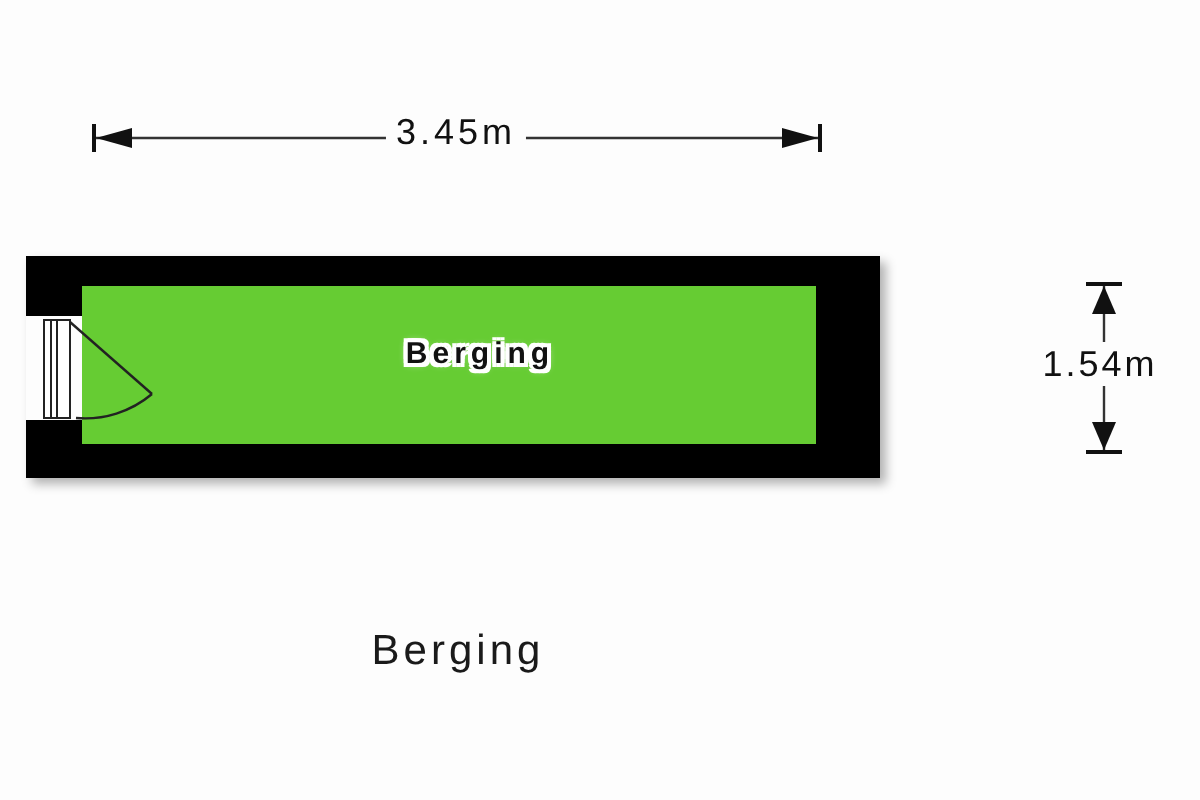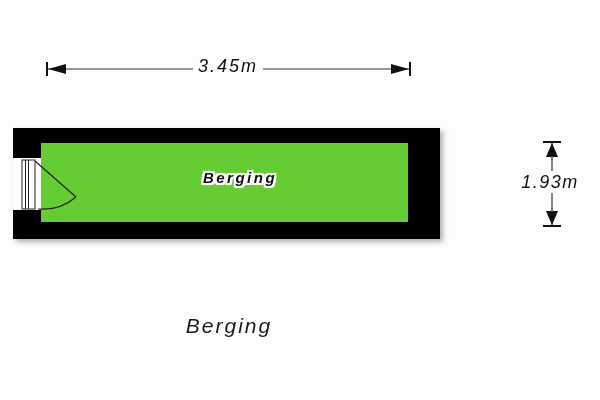--- a/index.html
+++ b/index.html
@@ -7,21 +7,20 @@
     padding: 0;
     background: #ffffff;
     font-family: "Liberation Sans", "DejaVu Sans", sans-serif;
   }
   .canvas {
     position: relative;
     width: 600px;
     height: 400px;
     background: #fdfdfd;
     overflow: hidden;
-    font-style: italic;
   }
   svg { display: block; }
 
   
   .dim-svg { position: absolute; }
   .dim-label {
     position: absolute;
     transform: translate(-50%, -50%);
     background: #fdfdfd;
     color: #111111;
@@ -129,18 +128,18 @@
   </div>
 
   <div>
     <svg class="dim-svg" style="left:540px; top:138px;" width="24" height="92" viewBox="0 0 24 92">
       <line x1="12" y1="5" x2="12" y2="87" stroke="#333333" stroke-width="1.2"></line>
       <line x1="3" y1="4" x2="21" y2="4" stroke="#111111" stroke-width="2"></line>
       <line x1="3" y1="88" x2="21" y2="88" stroke="#111111" stroke-width="2"></line>
       <polygon points="12,5 6,19 18,19" fill="#111111"></polygon>
       <polygon points="12,87 6,73 18,73" fill="#111111"></polygon>
     </svg>
-    <span class="dim-label vertical" style="left:550px; top:182px;">1.93m</span>
+    <span class="dim-label vertical" style="left:550px; top:182px;">1.54m</span>
   </div>
 
   <div class="plan-title">Berging</div>
 
 </div>
 
 </body></html>

